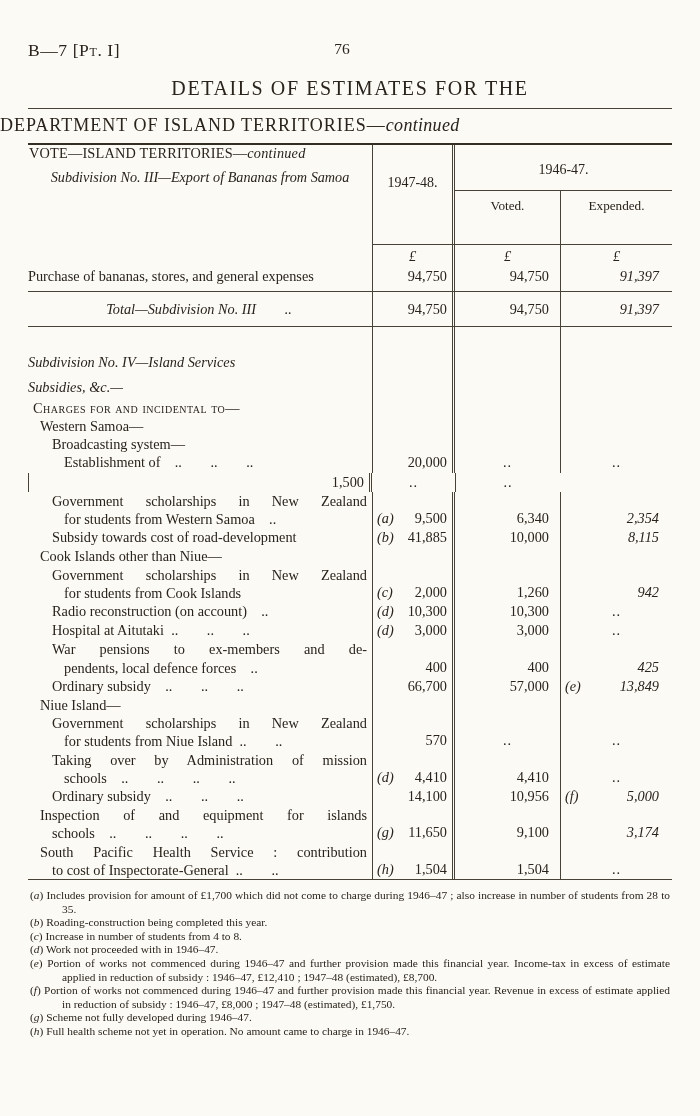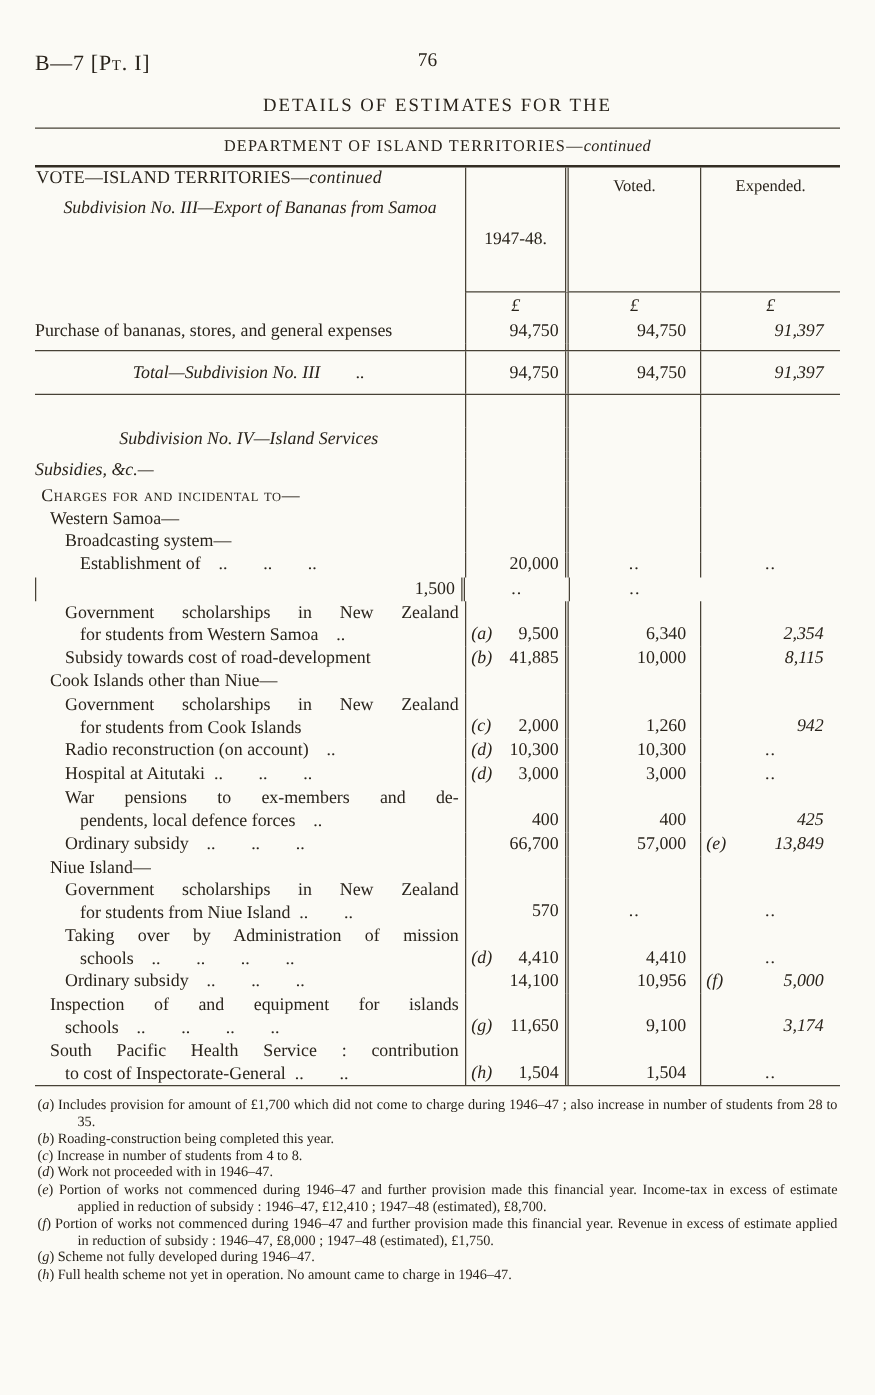--- a/index.html
+++ b/index.html
@@ -15,33 +15,33 @@
     font-family:"Liberation Serif","DejaVu Serif",serif;
     -webkit-font-smoothing:antialiased;
   }
   .page{position:relative;width:700px;height:1116px}
 
   
   .topline{position:relative;margin:40px 28px 0;height:22px}
   .docref{font-size:17.5px;font-variant:small-caps;letter-spacing:.6px}
   .pagenum{position:absolute;left:0;right:16px;text-align:center;font-size:15.5px}
 
-  .title{margin-top:15px;text-align:center;font-size:15px;letter-spacing:1.6px}
+  .title{margin-top:15px;text-align:center;font-size:20px;letter-spacing:1.6px}
   .rule1{margin:8px 28px 0;border-top:1.8px solid var(--rule)}
-  .subtitle{margin-top:6px;text-align:center;font-size:13px;letter-spacing:1px}
+  .subtitle{margin-top:6px;font-size:18px;letter-spacing:1px}
   .subtitle em{letter-spacing:.3px}
 
   
   .table{margin:7px 28px 0;border-top:2.6px solid var(--rule-dark);border-bottom:1.4px solid var(--rule)}
   .thead{display:grid;grid-template-columns:344px 83px 217px;height:100px}
   .th-desc{}
   .vote-h{font-size:14.3px;letter-spacing:.2px;padding-left:1px}
   .subdiv{width:300px;margin:7px auto 0;text-align:center;font-style:italic;font-size:14.2px;line-height:17.5px}
   .th-c47{border-left:1.2px solid var(--rule);border-right:3px double var(--rule);border-bottom:1.2px solid var(--rule);
-          text-align:center;padding-top:50px;font-size:14px}
+          text-align:center;padding-top:30px;font-size:14px}
   .th-group{border-bottom:1.2px solid var(--rule);display:flex;flex-direction:column}
   .g-label{text-align:center;padding-top:17px;padding-bottom:12px;border-bottom:1.2px solid var(--rule);font-size:14px}
   .g-cols{display:grid;grid-template-columns:105px 112px;flex:1}
   .g-voted,.g-exp{text-align:center;padding-top:7px;font-size:13.2px}
   .g-exp{border-left:1.2px solid var(--rule)}
 
   .tbody{font-size:14.3px;line-height:18.2px}
   .trow{display:grid;grid-template-columns:344px 83px 105px 112px}
   .c1{padding-right:2px}
   .c2{border-left:1.2px solid var(--rule);border-right:3px double var(--rule)}
@@ -50,21 +50,21 @@
   .c2.num{padding-right:5px}
   .c3.num{padding-right:11px}
   .c4.num{padding-right:13px}
   .num.nil{justify-content:center;padding-right:0;letter-spacing:1px}
   .num .fnref{margin-right:auto;font-style:italic;padding-left:4px}
   .c4 .val,.c4 .fnref{font-style:italic}
   .i0{padding-left:0}.i1{padding-left:12px}.i2{padding-left:24px}.i3{padding-left:36px}
   .it{font-style:italic}
   .sc{font-variant:small-caps;letter-spacing:.5px;padding-left:5px}
   .jl{text-align:justify;text-align-last:justify;padding-right:3px}
-  .sechead{text-align:center;font-style:italic}
+  .sechead{text-align:left;font-style:italic}
   .total{border-top:1.5px solid var(--rule);border-bottom:1.5px solid var(--rule)}
   .total > div{padding-top:8px;padding-bottom:8px}
   .totlabel{text-align:center;font-style:italic}
   .pound{height:22px}
   .pound .num{justify-content:center;padding-right:0;font-style:italic;padding-bottom:2px}
 
   
   .footnotes{margin:9px 30px 0;font-size:11.4px;line-height:13.6px;text-align:justify}
   .fnote{padding-left:32px;text-indent:-32px}
   .fletter em{font-style:italic}
@@ -84,20 +84,21 @@
   <div class="subtitle"><span>DEPARTMENT OF ISLAND TERRITORIES—</span><em>continued</em></div>
 
   <div class="table">
     <div class="thead">
       <div class="th-desc">
         <div class="vote-h"><span>VOTE—ISLAND TERRITORIES—</span><em>continued</em></div>
         <div class="subdiv">Subdivision No. III—Export of Bananas from Samoa</div>
       </div>
       <div class="th-c47">1947-48.</div>
       <div class="th-group">
+        <div class="g-label">1946-47.</div>
         <div class="g-cols">
           <div class="g-voted">Voted.</div>
           <div class="g-exp">Expended.</div>
         </div>
       </div>
     </div>
     <div class="tbody" id="tbody">
         <div class="trow pound">
           <div class="c1"></div>
           <div class="c2 num pnd">£</div>

